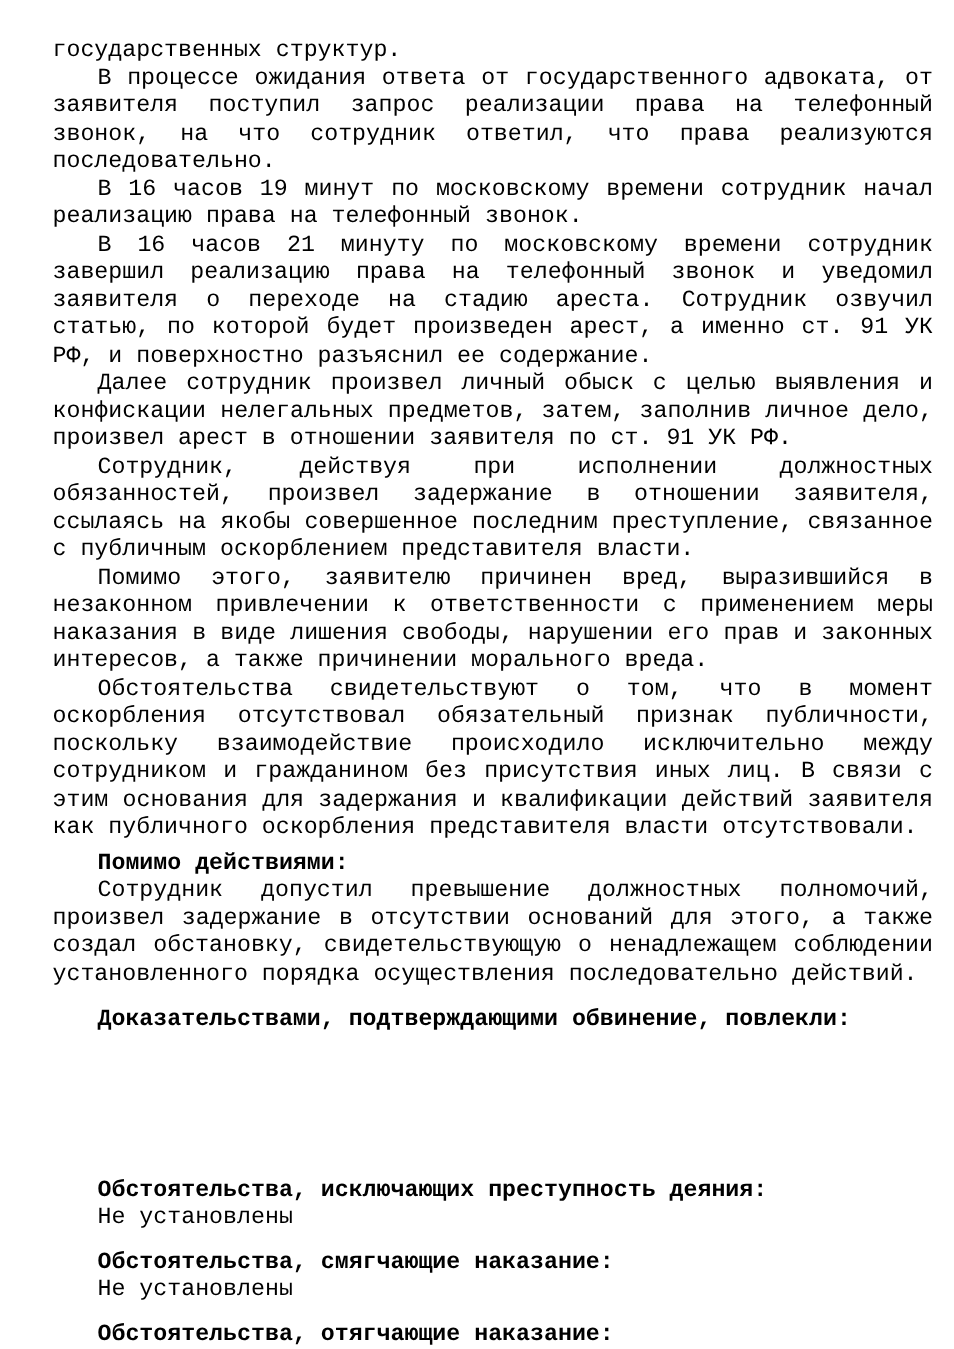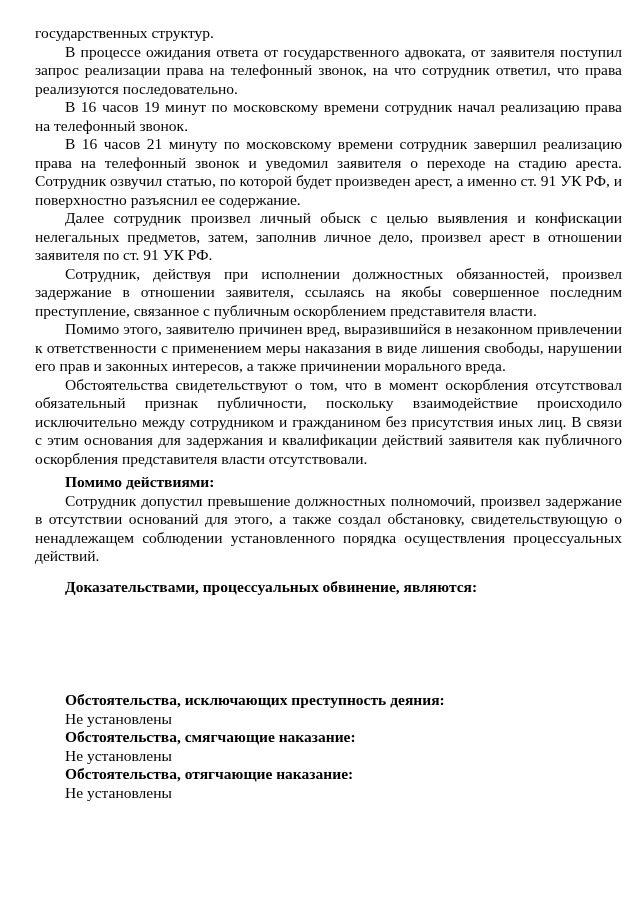--- a/index.html
+++ b/index.html
@@ -7,37 +7,38 @@
     padding: 0;
     background: #ffffff;
   }
   .page {
     position: relative;
     width: 636px;
     height: 899px;
     box-sizing: border-box;
     background: #ffffff;
     color: #000000;
-    font-family: Liberation Serif, serif;
+    font-family: Liberation Mono, monospace;
     font-size: 15.5px;
     line-height: 18.5px;
     padding: 24px 14px 0 35px;
     overflow: hidden;
   }
   .page p {
     margin: 0;
     text-align: justify;
     text-indent: 30px;
   }
   p.continuation {
     text-indent: 0;
   }
   p.heading {
     font-weight: bold;
     text-align: left;
+    margin-top: 11px;
   }
   p.underlined {
     text-decoration: underline;
   }
   .sp-sm  { margin-top: 5px  !important; }
   .sp-md  { margin-top: 12px !important; }
   .sp-xl  { margin-top: 95px !important; }
 </style>
 </head>
 <body>
@@ -56,23 +57,23 @@
 
 
   <p>Сотрудник, действуя при исполнении должностных обязанностей, произвел задержание в отношении заявителя, ссылаясь на якобы совершенное последним преступление, связанное с публичным оскорблением представителя власти.</p>
 
   <p>Помимо этого, заявителю причинен вред, выразившийся в незаконном привлечении к ответственности с применением меры наказания в виде лишения свободы, нарушении его прав и законных интересов, а также причинении морального вреда.</p>
 
   <p>Обстоятельства свидетельствуют о том, что в момент оскорбления отсутствовал обязательный признак публичности, поскольку взаимодействие происходило исключительно между сотрудником и гражданином без присутствия иных лиц. В связи с этим основания для задержания и квалификации действий заявителя как публичного оскорбления представителя власти отсутствовали.</p>
 
   <p class="heading sp-sm">Помимо действиями:</p>
 
-  <p>Сотрудник допустил превышение должностных полномочий, произвел задержание в отсутствии оснований для этого, а также создал обстановку, свидетельствующую о ненадлежащем соблюдении установленного порядка осуществления процессуальных действий.</p>
+  <p>Сотрудник допустил превышение должностных полномочий, произвел задержание в отсутствии оснований для этого, а также создал обстановку, свидетельствующую о ненадлежащем соблюдении установленного порядка осуществления последовательно действий.</p>
 
-  <p class="heading sp-md">Доказательствами, процессуальных обвинение, являются:</p>
+  <p class="heading sp-md">Доказательствами, подтверждающими обвинение, повлекли:</p>
 
 
   <p class="heading sp-xl">Обстоятельства, исключающих преступность деяния:</p>
 
   <p>Не установлены</p>
 
   <p class="heading">Обстоятельства, смягчающие наказание:</p>
 
   <p>Не установлены</p>
 

